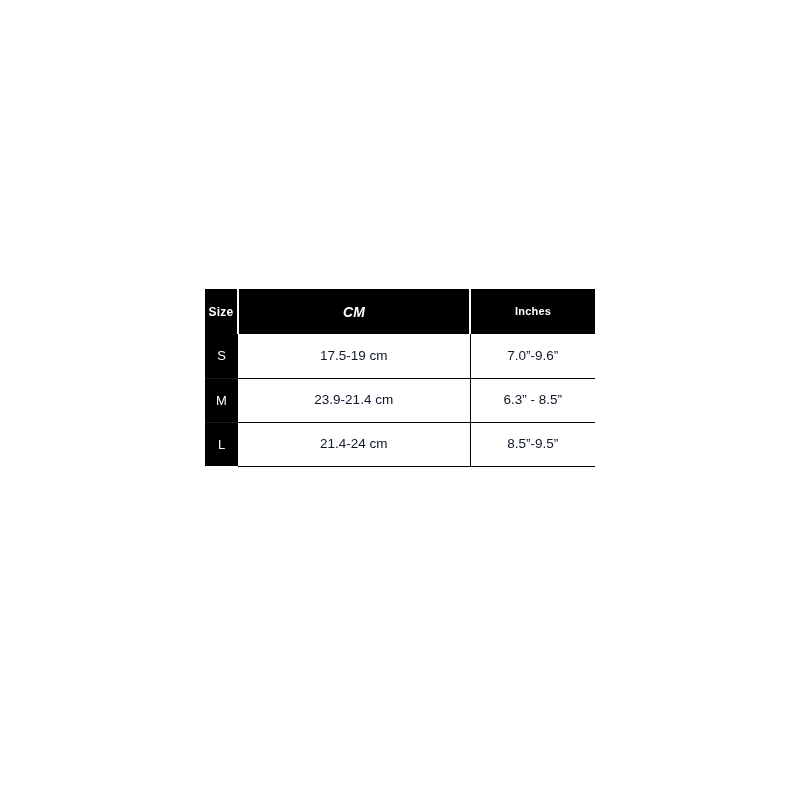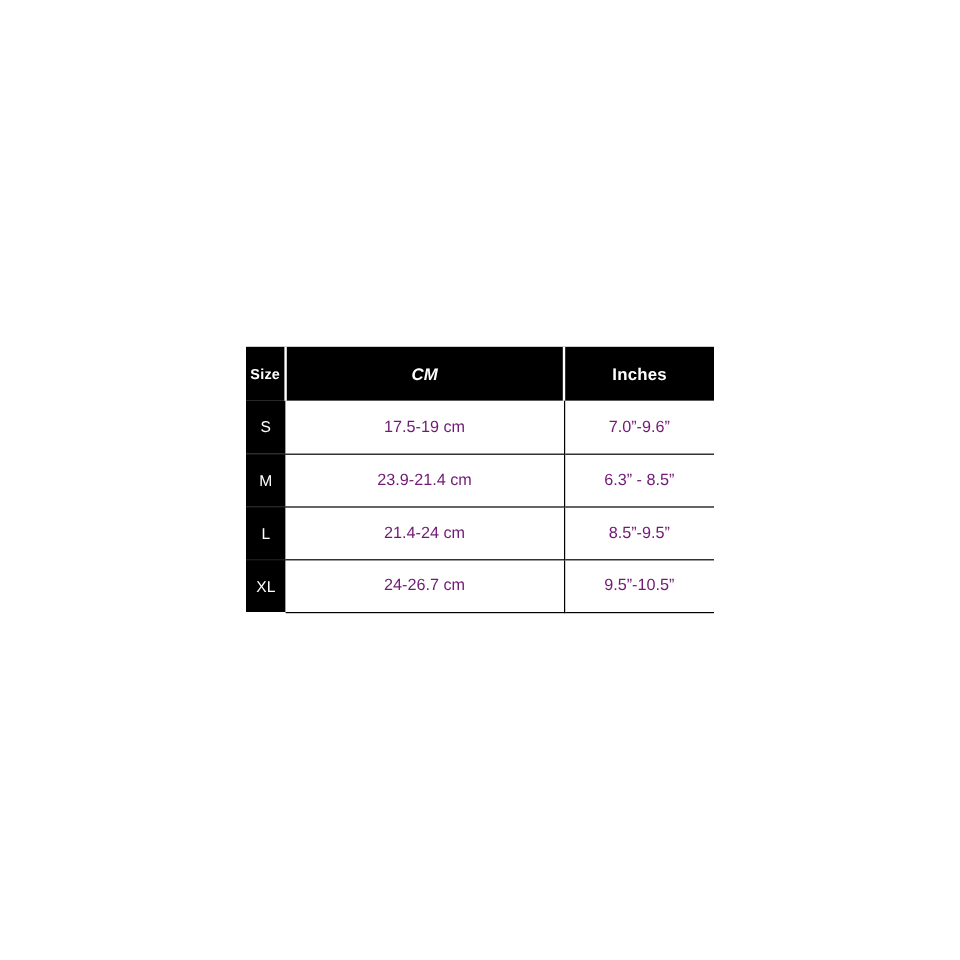--- a/index.html
+++ b/index.html
@@ -55,21 +55,21 @@
     font-size: 12px;
     border-right: 2px solid #ffffff;
     margin-top: 14px;
   }
   thead th.th-cm {
     font-size: 14px;
     border-right: 2px solid #ffffff;
     font-style: italic;
   }
   thead th.th-inches {
-    font-size: 14px;
+    font-size: 11px;
   }
 
   
   tbody tr { height: 44px; }
 
   tbody td {
     padding: 0;
     vertical-align: middle;
     text-align: center;
     border: 0;
@@ -85,21 +85,21 @@
     border-top: 1px solid #1a1a1a;
   }
   tbody tr:first-child td.cell-size {
     border-top: 0;
   }
 
   
   tbody td.cell-cm,
   tbody td.cell-inches {
     background: #ffffff;
-    color: #701a75;
+    color: #0f172a;
     border-top: 1px solid #000000;
   }
   tbody td.cell-cm {
     border-right: 1px solid #000000;
   }
   tbody tr:first-child td.cell-cm,
   tbody tr:first-child td.cell-inches {
     border-top: 0;
   }
   tbody tr:last-child td.cell-cm,
@@ -133,20 +133,15 @@
       <tr>
         <td class="cell-size">M</td>
         <td class="cell-cm">23.9-21.4 cm</td>
         <td class="cell-inches">6.3” - 8.5”</td>
       </tr>
       <tr>
         <td class="cell-size">L</td>
         <td class="cell-cm">21.4-24 cm</td>
         <td class="cell-inches">8.5”-9.5”</td>
       </tr>
-      <tr>
-        <td class="cell-size">XL</td>
-        <td class="cell-cm">24-26.7 cm</td>
-        <td class="cell-inches">9.5”-10.5”</td>
-      </tr>
     </tbody>
   </table>
 </div>
 
 </body></html>

